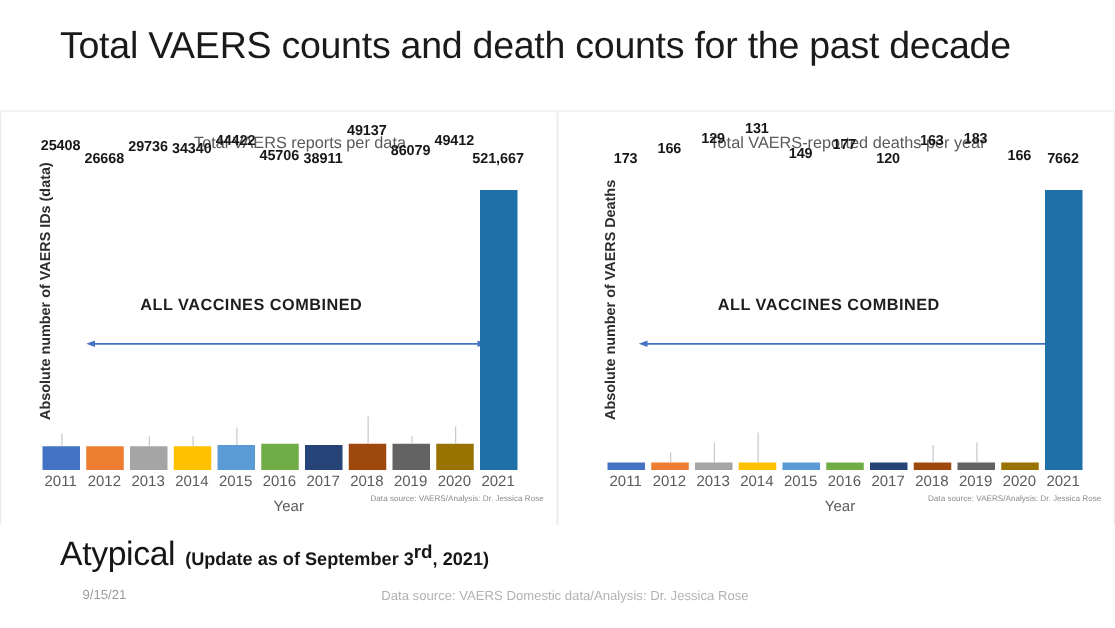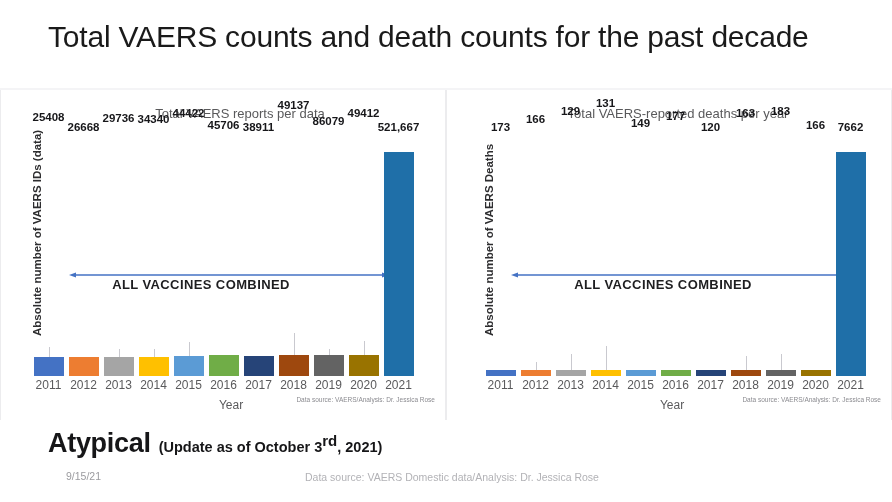--- a/index.html
+++ b/index.html
@@ -87,21 +87,20 @@
   .panel-right .plot { left: 36px; width: 400px; }
 
   .annot-text {
     position: absolute;
     top: 100px; left: 0; width: 340px;
     text-align: center;
     font-size: 13px;
     font-weight: bold;
     letter-spacing: 0.4px;
     color: #1e1e20;
-    margin-top: 41px;
   }
   .panel-right .annot-text { width: 360px; left: 0px; }
 
   .annot-arrow {
     position: absolute;
     top: 134px; left: 38px; width: 320px; height: 10px;
   }
   .panel-right .annot-arrow { left: 28px; width: 345px; }
 
   
@@ -184,21 +183,21 @@
   }
   .footer-heading {
     position: absolute;
     left: 48px; top: 8px;
     display: flex;
     align-items: baseline;
     gap: 8px;
   }
   .footer-word {
     font-size: 27px;
-    font-weight: 700;
+    font-weight: 400;
     color: #161618;
     letter-spacing: -0.3px;
   }
   .footer-note {
     font-size: 14.5px;
     font-weight: bold;
     color: #161618;
   }
   .footer-note sup { font-size: 15px; vertical-align: super; }
   .footer-date {
@@ -389,20 +388,20 @@
         </div>
       <div class="x-axis-title">Year</div>
       <div class="chart-source">Data source: VAERS/Analysis: Dr. Jessica Rose</div>
     </div>
   </div>
 
   <div class="footer">
     <div class="footer-heading">
       <span class="footer-word">Atypical</span>
       <span class="footer-note">
-        <span>(Update as of October 3</span><sup>rd</sup><span>, 2021)</span>
+        <span>(Update as of September 3</span><sup>rd</sup><span>, 2021)</span>
       </span>
     </div>
     <div class="footer-date">9/15/21</div>
     <div class="footer-source">Data source: VAERS Domestic data/Analysis: Dr. Jessica Rose</div>
   </div>
 
 </div>
 
 </body></html>

